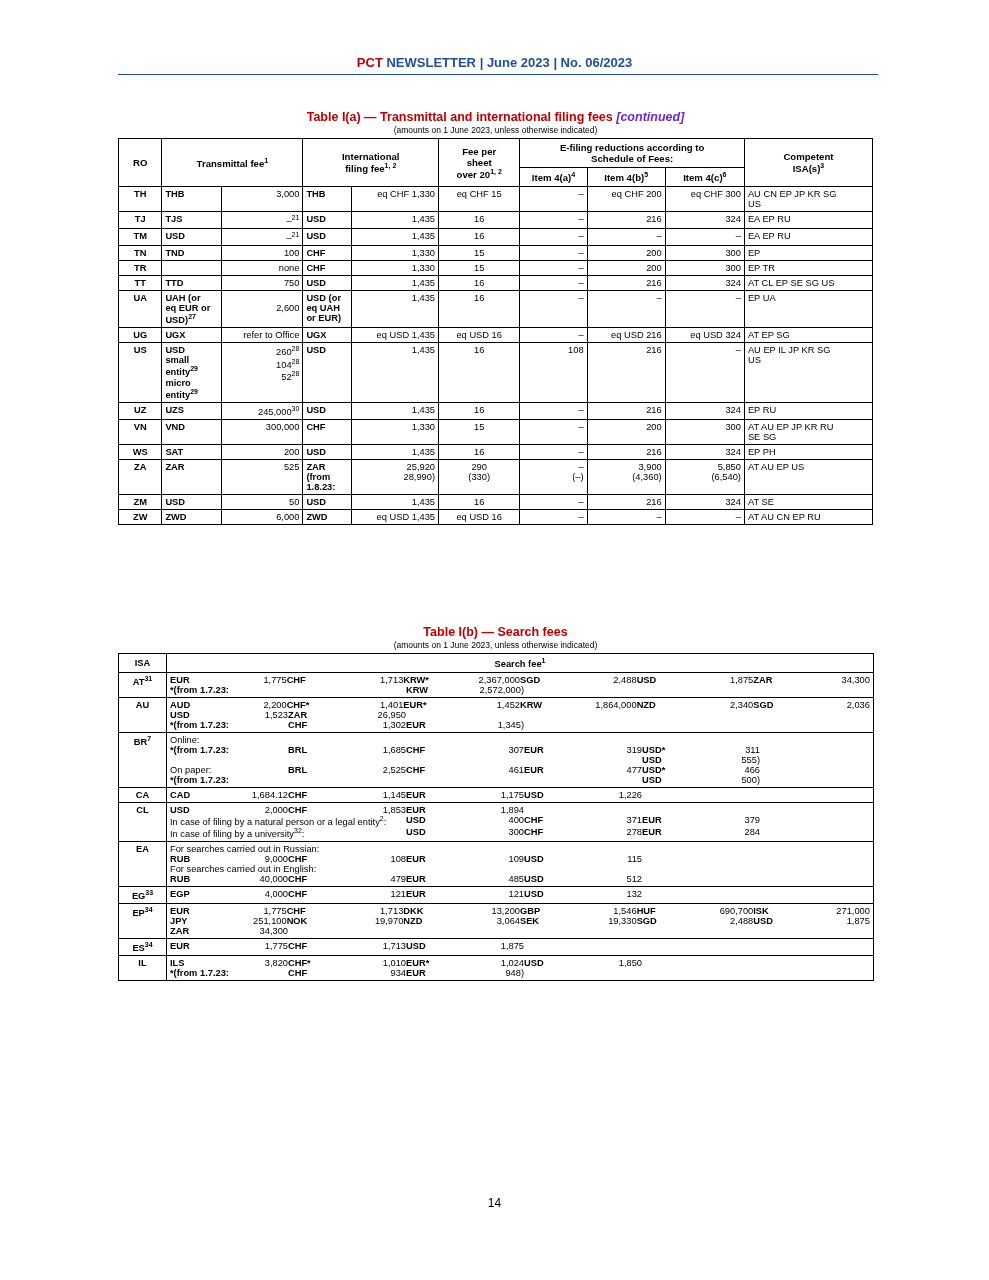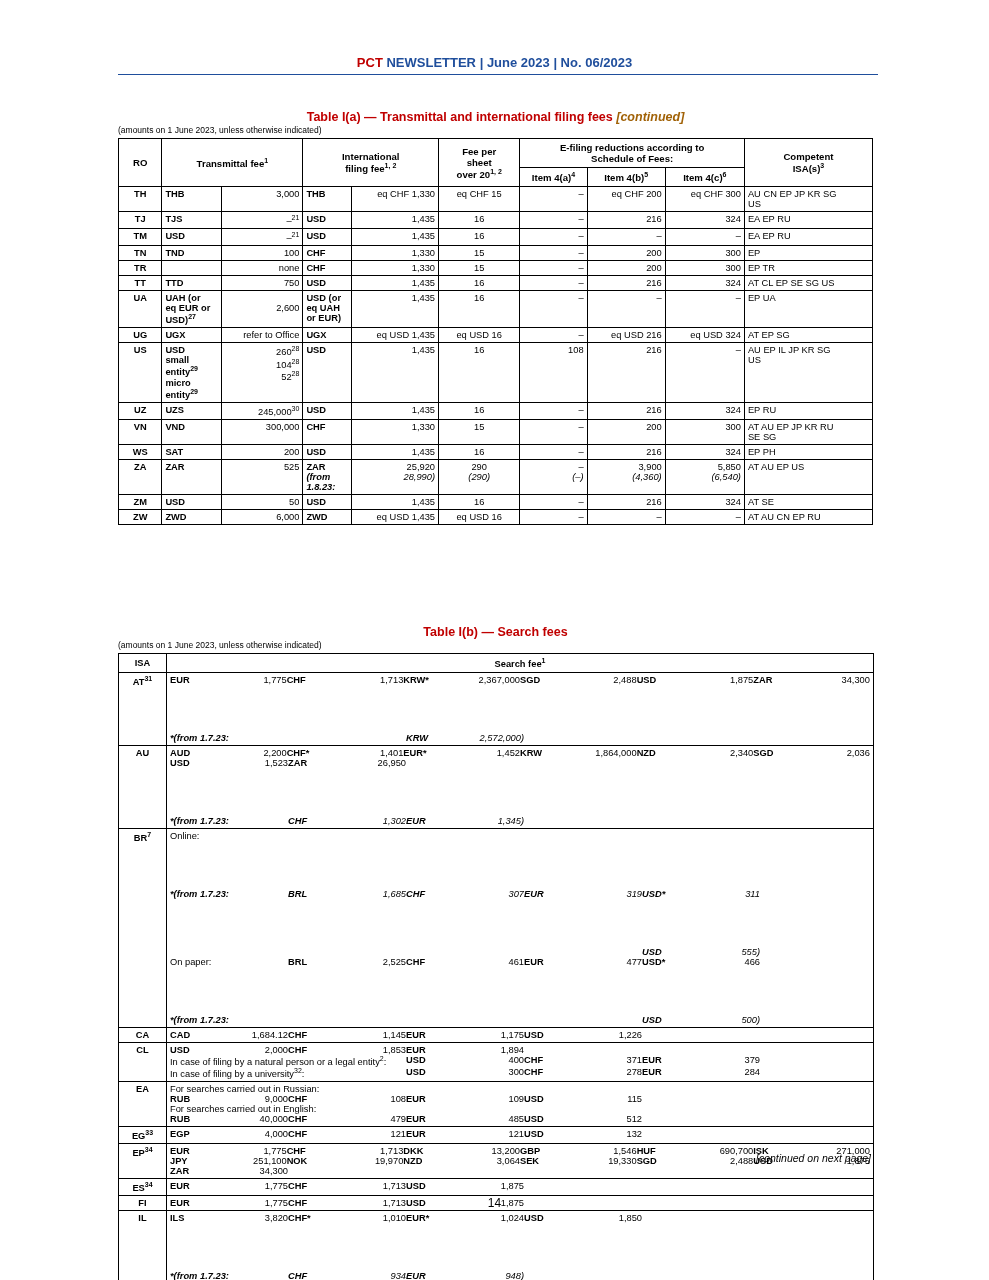--- a/index.html
+++ b/index.html
@@ -22,23 +22,23 @@
   .header .pct{color:#c00000;}
   .header .news{color:#1f4e9c;}
   .header .rest{color:#1f4e9c;}
   .header-rule{
     position:absolute;top:74px;left:118px;width:760px;height:0;
     border-top:1.5px solid #1f4e9c;
   }
   .title{
     text-align:center;font-weight:bold;font-size:12.5px;color:#c00000;
   }
-  .title .cont{color:#a16207;font-style:italic;font-weight:bold;}
+  .title .cont{color:#6d28d9;font-style:italic;font-weight:bold;}
   .subtitle{
-    font-size:8.5px;color:#000;margin-top:1px;
+    text-align:center;font-size:8.5px;color:#000;margin-top:1px;
   }
   table{
     border-collapse:collapse;
     font-size:9.3px;
     table-layout:fixed;
   }
   td,th{
     border:1px solid #000;
     vertical-align:top;
     padding:2px 3px;
@@ -47,21 +47,21 @@
   .tblB{position:absolute;left:118px;top:625px;width:755px;}
   .hdr td{
     text-align:center;font-weight:bold;font-size:9.6px;vertical-align:middle;
     padding:3px 2px;
   }
   .sup{font-size:7px;vertical-align:super;}
   .ro{text-align:center;font-weight:bold;}
   .cur{font-weight:bold;}
   .num{text-align:right;}
   .ctr{text-align:center;}
-  .ital{font-style:italic;margin-top:48px;}
+  .ital{}
   .tblB td{font-size:9.3px;}
   .searchrow{display:flex;}
   .searchrow > div{box-sizing:border-box;}
   .footer-note{
     position:absolute;left:0;top:1152px;width:871px;text-align:right;
     font-style:italic;font-size:10.5px;
   }
   .pagenum{
     position:absolute;left:0;top:1196px;width:989px;text-align:center;
     font-size:12px;
@@ -275,21 +275,21 @@
             <td class="num">216</td>
             <td class="num">324</td>
             <td>EP PH</td>
           </tr>
           <tr>
             <td class="ro">ZA</td>
             <td class="cur">ZAR</td>
             <td class="num">525</td>
             <td class="cur">ZAR<br><span class="ital">(from 1.8.23:</span></td>
             <td class="num">25,920<br><span class="ital">28,990)</span></td>
-            <td class="ctr">290<br><span class="ital">(290)</span></td>
+            <td class="ctr">290<br><span class="ital">(330)</span></td>
             <td class="num">–<br><span class="ital">(–)</span></td>
             <td class="num">3,900<br><span class="ital">(4,360)</span></td>
             <td class="num">5,850<br><span class="ital">(6,540)</span></td>
             <td>AT AU EP US</td>
           </tr>
           <tr>
             <td class="ro">ZM</td>
             <td class="cur">USD</td>
             <td class="num">50</td>
             <td class="cur">USD</td>
@@ -585,33 +585,20 @@
                 <div style="width:59px" class=" sf-cur">EUR</div>
                 <div style="width:59px" class="sf-amt">1,775</div>
                 <div style="width:59px" class=" sf-cur">CHF</div>
                 <div style="width:59px" class="sf-amt">1,713</div>
                 <div style="width:59px" class=" sf-cur">USD</div>
                 <div style="width:59px" class="sf-amt">1,875</div>
               </div>
             </td>
           </tr>
           <tr>
-            <td class="ro">FI</td>
-            <td>
-              <div class="searchrow">
-                <div style="width:59px" class=" sf-cur">EUR</div>
-                <div style="width:59px" class="sf-amt">1,775</div>
-                <div style="width:59px" class=" sf-cur">CHF</div>
-                <div style="width:59px" class="sf-amt">1,713</div>
-                <div style="width:59px" class=" sf-cur">USD</div>
-                <div style="width:59px" class="sf-amt">1,875</div>
-              </div>
-            </td>
-          </tr>
-          <tr>
             <td class="ro">IL</td>
             <td>
               <div class="searchrow">
                 <div style="width:59px" class=" sf-cur">ILS</div>
                 <div style="width:59px" class="sf-amt">3,820</div>
                 <div style="width:59px" class=" sf-cur">CHF*</div>
                 <div style="width:59px" class="sf-amt">1,010</div>
                 <div style="width:59px" class=" sf-cur">EUR*</div>
                 <div style="width:59px" class="sf-amt">1,024</div>
                 <div style="width:59px" class=" sf-cur">USD</div>
@@ -624,15 +611,14 @@
                 <div style="width:59px" class="sf-amt ital">934</div>
                 <div style="width:59px" class=" sf-cur ital">EUR</div>
                 <div style="width:59px" class="sf-amt ital">948)</div>
               </div>
             </td>
           </tr>
         </tbody>
     </table>
   </div>
 
-  <div class="footer-note">[continued on next page]</div>
   <div class="pagenum">14</div>
 </div>
 
 </body></html>

